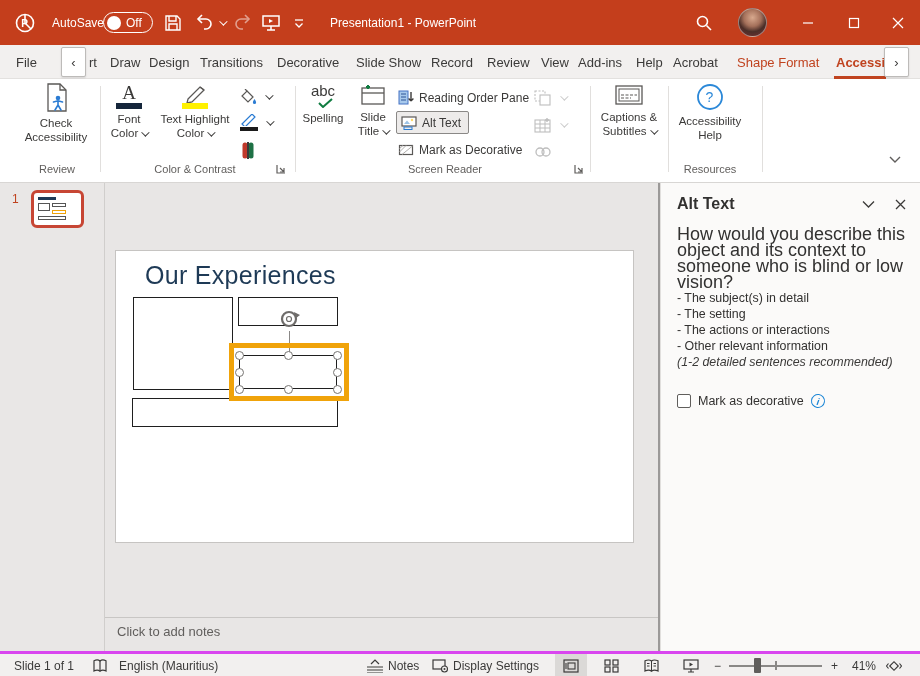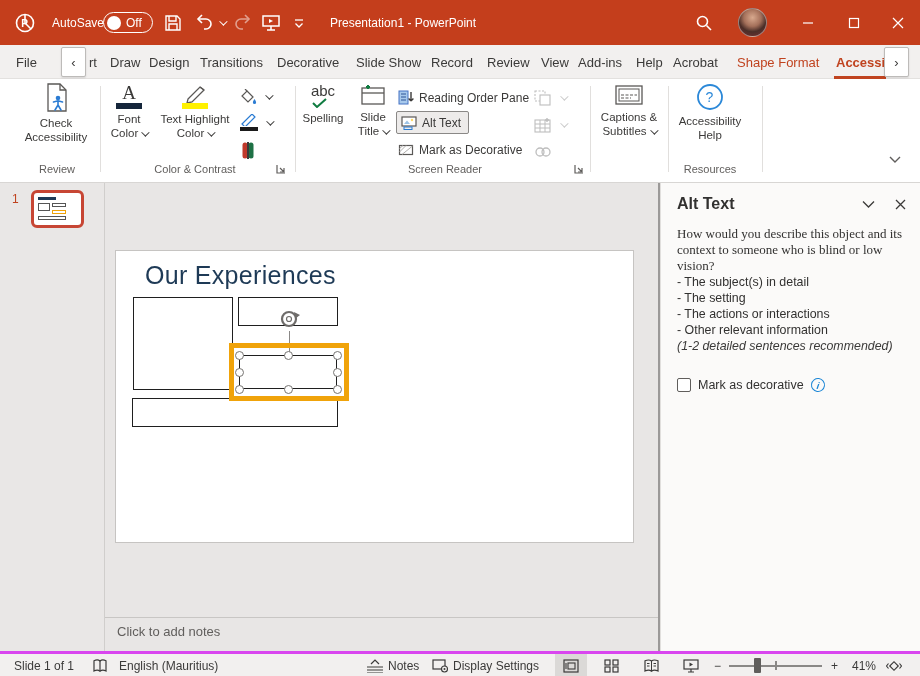--- a/index.html
+++ b/index.html
@@ -50,21 +50,21 @@
   .slide { position:absolute; left:10px; top:67px; width:519px; height:293px; background:#fff; border:1px solid #C6C4C2; }
   .shape { position:absolute; border:1.5px solid #1f1f1f; background:#fff; }
   .sel-annot { position:absolute; border:5px solid #F0A30A; }
   .handle { position:absolute; width:9px; height:9px; border-radius:50%; background:#fff; border:1.5px solid #767472; }
   .notes-div { position:absolute; left:0px; top:434px; width:553px; height:1px; background:#C8C6C4; }
   .notes-text { position:absolute; left:12px; top:441px; font-size:13px; color:#605E5C; }
 
   
   .pane { left:660px; top:183px; width:260px; height:468px; background:#FBFAF9; border-left:1px solid #E1DFDD; padding:12px 14px 0 16px; }
   .pane h2 { font-size:16px; font-weight:bold; color:#323130; }
-  .pane-desc { font-size:13px; color:#323130; line-height:16px; margin-top:13px;font-family:Liberation Serif, serif; }
+  .pane-desc { font-size:18px; color:#323130; line-height:16px; margin-top:13px; }
   .pane-bullet { font-size:12.4px; color:#323130; line-height:16px; }
   .pane-hint { font-size:12.4px; font-style:italic; color:#3b3a39; margin-top:1px; }
   .alt-box { margin-top:12px; width:230px; height:82px; background:#fff; border:1px solid #8A8886; border-radius:2px; padding:3px 4px; }
   .alt-val { display:inline-block; border:4px solid #F0A30A; padding:1px 6px 2px 3px; font-size:12.5px; color:#201F1E; background:#fff; }
   .chkrow { margin-top:25px; display:flex; align-items:center; gap:7px; }
   .chkbox { width:14px; height:14px; border:1px solid #605E5C; background:#fff; border-radius:2px; }
   .chklabel { font-size:12.5px; color:#323130; }
   .info-i { width:14px; height:14px; border:1.4px solid #1C86D6; border-radius:50%; color:#1C86D6; font-size:9.5px; display:flex; align-items:center; justify-content:center; font-style:italic; font-weight:bold; transform:rotate(8deg); }
 
   
@@ -240,21 +240,21 @@
   </div>
   <div class="grp-label" style="left:110px; width:170px">Color &amp; Contrast</div>
   <div class="launcher" style="left:276px; top:85px">
     <svg width="10" height="10" viewBox="0 0 10 10">
         <path d="M1 1v8h8" fill="none" stroke="#605E5C" stroke-width="1.2"></path>
         <path d="M4 4l4 4M8 4v4H4" fill="none" stroke="#605E5C" stroke-width="1.2"></path>
       </svg>
   </div>
 
   <div class="bigbtn" style="left:300px; width:46px">
-    <div style="display:flex; flex-direction:column; align-items:flex-start;">
+    <div style="display:flex; flex-direction:column; align-items:flex-end;">
       <span style="font-size:15px; line-height:15px; color:#3b3a39;">abc</span>
       <svg width="18" height="10" viewBox="0 0 18 10">
           <path d="M2 5l4 4 9-8" fill="none" stroke="#107C41" stroke-width="2"></path>
         </svg>
     </div>
     <div><span>Spelling</span></div>
   </div>
   <div class="bigbtn" style="left:352px; width:42px">
     <svg width="28" height="24" viewBox="0 0 28 24">
         <rect x="3" y="5" width="22" height="16" fill="#fff" stroke="#5a5856" stroke-width="1.3"></rect>

